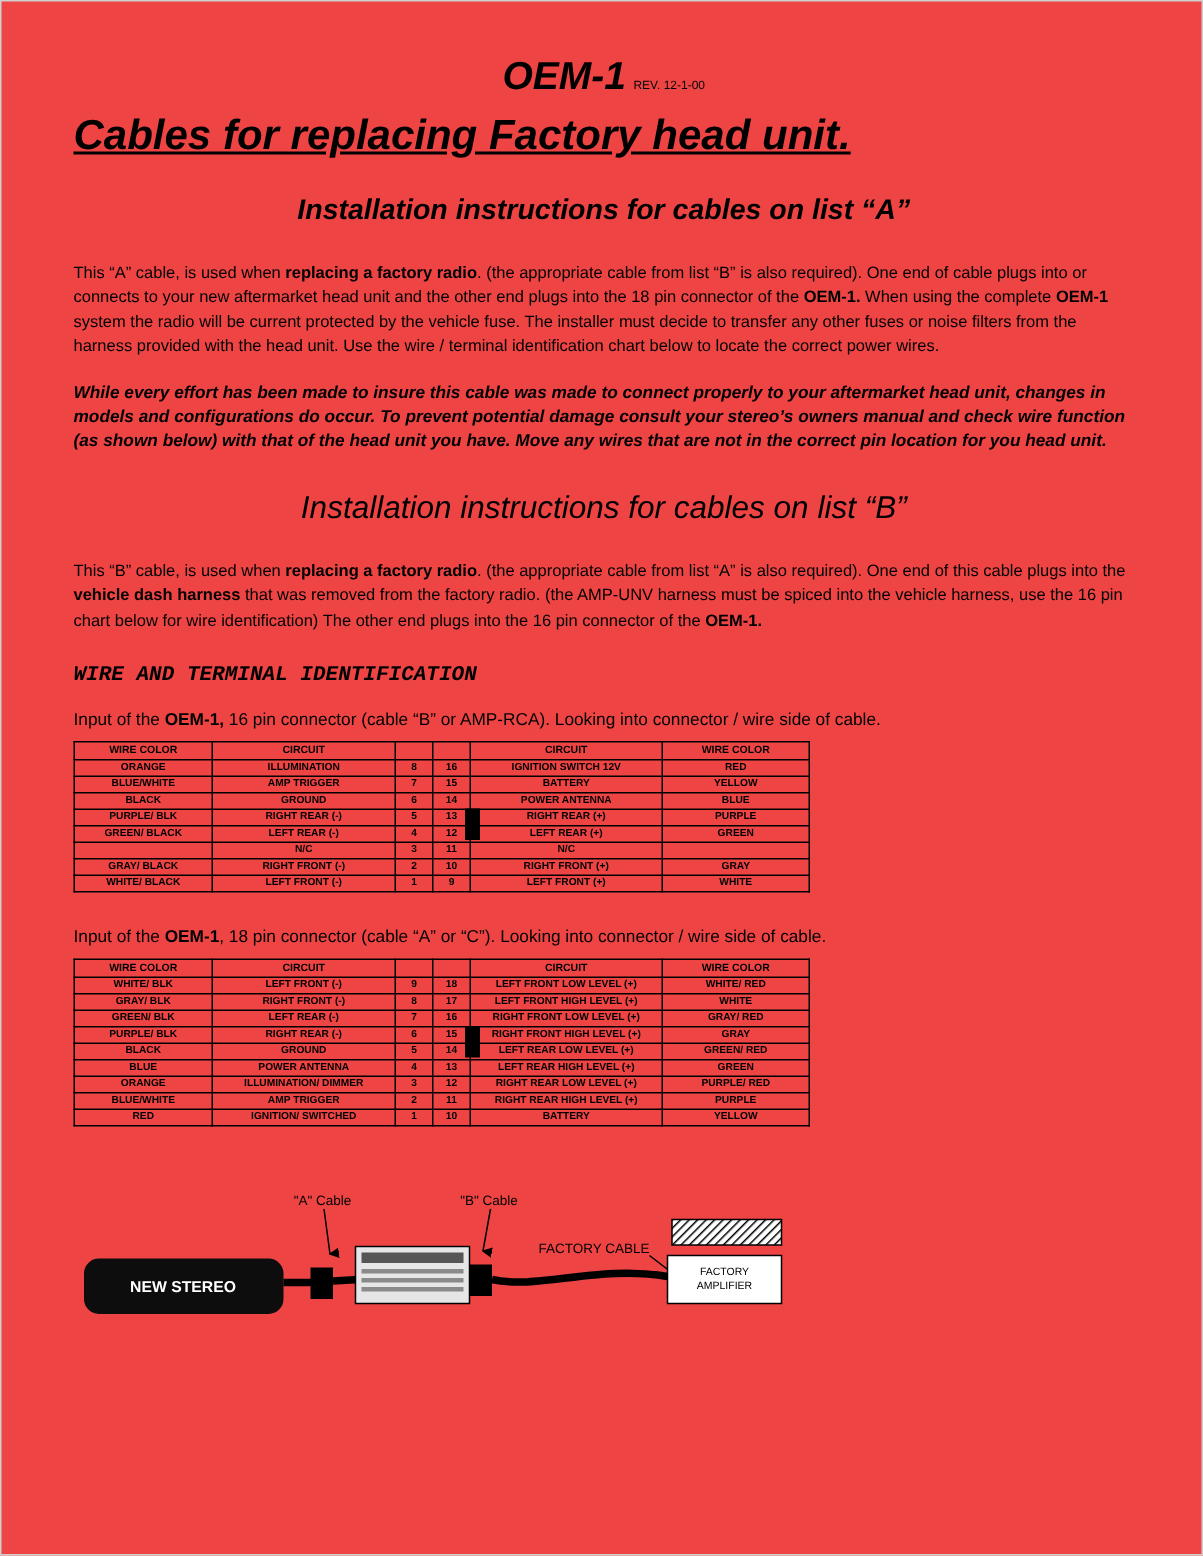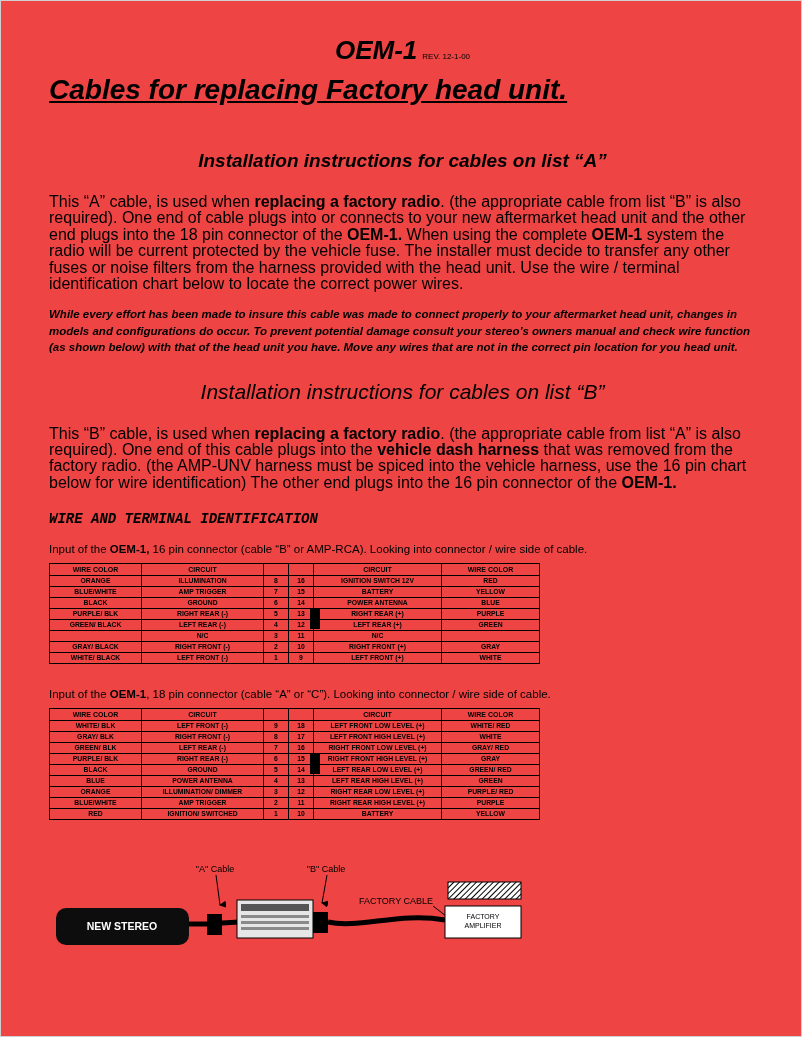--- a/index.html
+++ b/index.html
@@ -15,28 +15,28 @@
     text-align:center;font-size:26px;font-weight:bold;font-style:italic;
     line-height:30px;margin:0;
   }
   .doc-rev{font-size:8px;font-weight:normal;font-style:normal;margin-left:5px;}
   .doc-subtitle{
     text-align:left;font-size:28px;font-weight:bold;font-style:italic;
     text-decoration:underline;line-height:32px;margin:2px 0 0 0;
   }
   .heading-a{
     text-align:center;font-size:19px;font-weight:bold;font-style:italic;
-    line-height:22px;margin:44px 0 0 0;
+    line-height:22px;margin:24px 0 0 0;
   }
   .heading-b{
     text-align:center;font-size:21px;font-weight:normal;font-style:italic;
     line-height:24px;margin:24px 0 0 0;
   }
   .body-para{
-    font-size:16px;line-height:16.4px;margin:22px 0 0 0;text-align:left;
+    font-size:11px;line-height:16.4px;margin:22px 0 0 0;text-align:left;
   }
   .warning-para{
     font-size:11.5px;line-height:16.4px;margin:14px 0 0 0;
     font-weight:bold;font-style:italic;
   }
   .wire-id-heading{
     font-size:14px;font-weight:bold;font-style:italic;margin:20px 0 0 0;font-family:Liberation Mono, monospace;
   }
   .conn-caption{font-size:11.5px;line-height:16px;margin:14px 0 0 0;}
 

